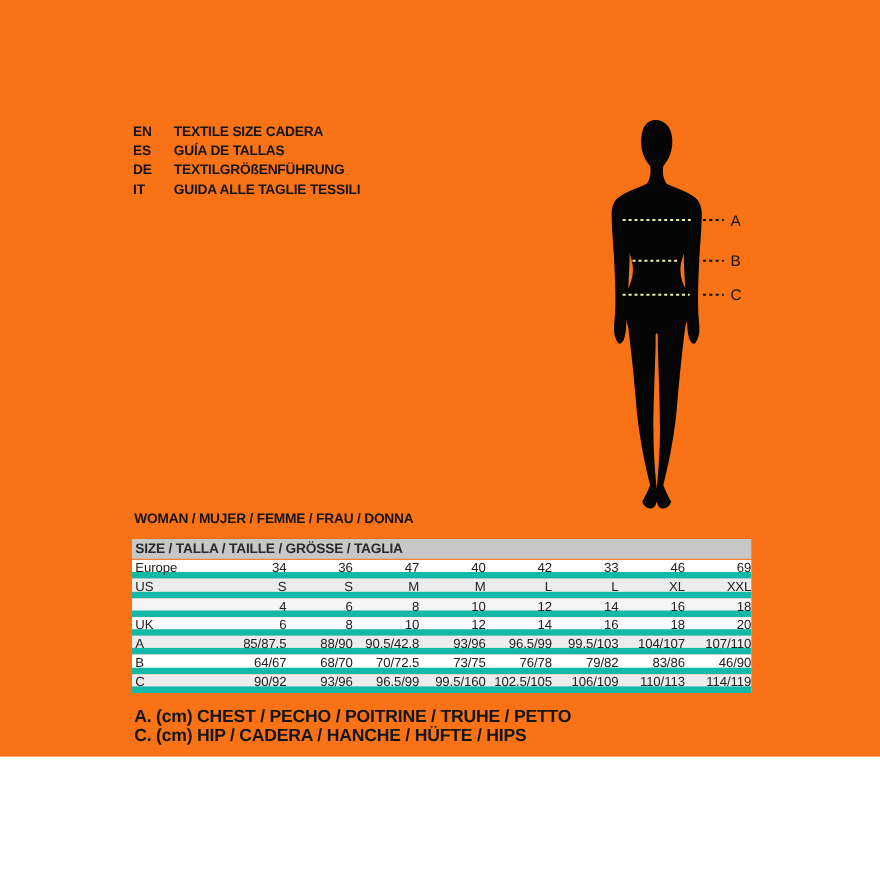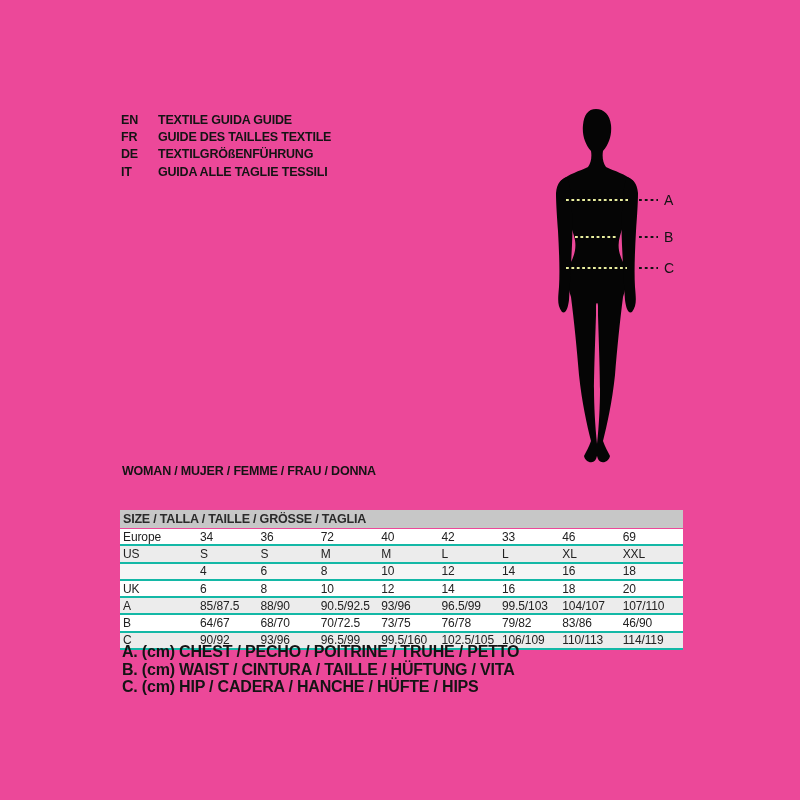--- a/index.html
+++ b/index.html
@@ -1,19 +1,19 @@
 <!DOCTYPE html>
 <html style="--accent: #e9ee9e; --silhouette: #050505; --header-gray: #c7c7c7; --row-gray: #ececec; --row-lightgray: #f5f5f5;"><head>
 <meta charset="utf-8">
 <style>
   html,body{margin:0;padding:0;background:#fff;}
   .page{
     position:relative;
-    width:800px;height:800px;
-    background:#ec4899;
+    width:800px;height:688px;
+    background:#f97316;
     font-family:"Liberation Sans", sans-serif;
     color:#1a1a1a;
     overflow:hidden;
   }
   
   .langs{position:absolute;left:121px;top:111px;}
   .lang-row{display:flex;height:17.4px;align-items:center;
     font-size:12.5px;font-weight:700;letter-spacing:-0.2px;color:#141414;}
   .lang-code{width:37px;}
   
@@ -21,47 +21,47 @@
   .body-shape{fill:var(--silhouette,#050505);}
   .dash-yellow{stroke:var(--accent,#e9ee9e);stroke-width:1.8;stroke-dasharray:2.8,2.6;fill:none;}
   .dash-black{stroke:#111;stroke-width:1.8;stroke-dasharray:2.8,3;fill:none;}
   .measure-letter{font-family:"Liberation Sans",sans-serif;font-size:14px;fill:#141414;}
   
   .table-caption{position:absolute;left:122px;top:464px;
     font-size:12.5px;font-weight:700;letter-spacing:-0.2px;color:#141414;}
   .size-table{position:absolute;left:120px;top:490px;width:563px;font-size:12px;}
   .size-header{height:18px;background:var(--header-gray,#c7c7c7);
     display:flex;align-items:center;padding-left:3px;box-sizing:border-box;
-    font-size:12.5px;font-weight:700;letter-spacing:-0.2px;color:#2a2a2a;margin-bottom:1px;margin-top:20px;}
+    font-size:12.5px;font-weight:700;letter-spacing:-0.2px;color:#2a2a2a;margin-bottom:1px;}
   .t-row{display:grid;grid-template-columns:80px repeat(8,1fr);
-    height:17.3px;align-items:center;box-sizing:border-box;border-bottom:2px solid #14b8a6;
+    height:17.3px;align-items:center;box-sizing:border-box;border-bottom:6px solid #14b8a6;
     letter-spacing:-0.1px;color:#222;}
   .t-row .lbl{padding-left:3px;text-align:left;}
-  .t-row .val{text-align:left;}
+  .t-row .val{text-align:right;}
   .shade-white{background:#ffffff;}
   .shade-gray{background:var(--row-gray,#ececec);}
   .shade-lightgray{background:var(--row-lightgray,#f5f5f5);}
   
   .notes{position:absolute;left:122px;top:643px;}
   .note-line{height:17.6px;font-size:16px;font-weight:700;
     letter-spacing:-0.2px;color:#141414;}
 </style>
 </head>
 <body>
 
 <div class="page">
 
   <div class="langs">
     <div class="lang-row">
       <span class="lang-code">EN</span>
-      <span class="lang-label">TEXTILE GUIDA GUIDE</span>
-    </div>
-    <div class="lang-row">
-      <span class="lang-code">FR</span>
-      <span class="lang-label">GUIDE DES TAILLES TEXTILE</span>
+      <span class="lang-label">TEXTILE SIZE CADERA</span>
+    </div>
+    <div class="lang-row">
+      <span class="lang-code">ES</span>
+      <span class="lang-label">GUÍA DE TALLAS</span>
     </div>
     <div class="lang-row">
       <span class="lang-code">DE</span>
       <span class="lang-label">TEXTILGRÖßENFÜHRUNG</span>
     </div>
     <div class="lang-row">
       <span class="lang-code">IT</span>
       <span class="lang-label">GUIDA ALLE TAGLIE TESSILI</span>
     </div>
   </div>
@@ -105,21 +105,21 @@
 
   <div class="table-caption">WOMAN / MUJER / FEMME / FRAU / DONNA</div>
 
   <div class="size-table">
     <div class="size-header">SIZE / TALLA / TAILLE / GRÖSSE / TAGLIA</div>
 
     <div class="t-row shade-white">
       <span class="lbl">Europe</span>
       <span class="val">34</span>
       <span class="val">36</span>
-      <span class="val">72</span>
+      <span class="val">47</span>
       <span class="val">40</span>
       <span class="val">42</span>
       <span class="val">33</span>
       <span class="val">46</span>
       <span class="val">69</span>
     </div>
 
     <div class="t-row shade-gray">
       <span class="lbl">US</span>
       <span class="val">S</span>
@@ -153,21 +153,21 @@
       <span class="val">14</span>
       <span class="val">16</span>
       <span class="val">18</span>
       <span class="val">20</span>
     </div>
 
     <div class="t-row shade-gray">
       <span class="lbl">A</span>
       <span class="val">85/87.5</span>
       <span class="val">88/90</span>
-      <span class="val">90.5/92.5</span>
+      <span class="val">90.5/42.8</span>
       <span class="val">93/96</span>
       <span class="val">96.5/99</span>
       <span class="val">99.5/103</span>
       <span class="val">104/107</span>
       <span class="val">107/110</span>
     </div>
 
     <div class="t-row shade-white">
       <span class="lbl">B</span>
       <span class="val">64/67</span>
@@ -188,17 +188,16 @@
       <span class="val">99.5/160</span>
       <span class="val">102.5/105</span>
       <span class="val">106/109</span>
       <span class="val">110/113</span>
       <span class="val">114/119</span>
     </div>
   </div>
 
   <div class="notes">
     <div class="note-line">A. (cm) CHEST / PECHO / POITRINE / TRUHE / PETTO</div>
-    <div class="note-line">B. (cm) WAIST / CINTURA / TAILLE / HÜFTUNG / VITA</div>
     <div class="note-line">C. (cm) HIP / CADERA / HANCHE / HÜFTE / HIPS</div>
   </div>
 
 </div>
 
 </body></html>

